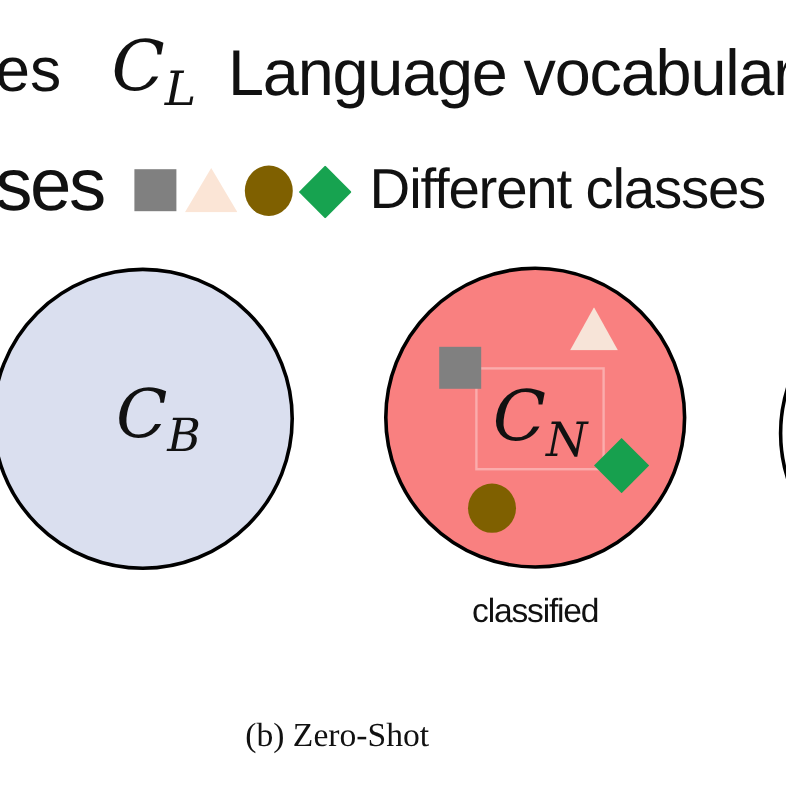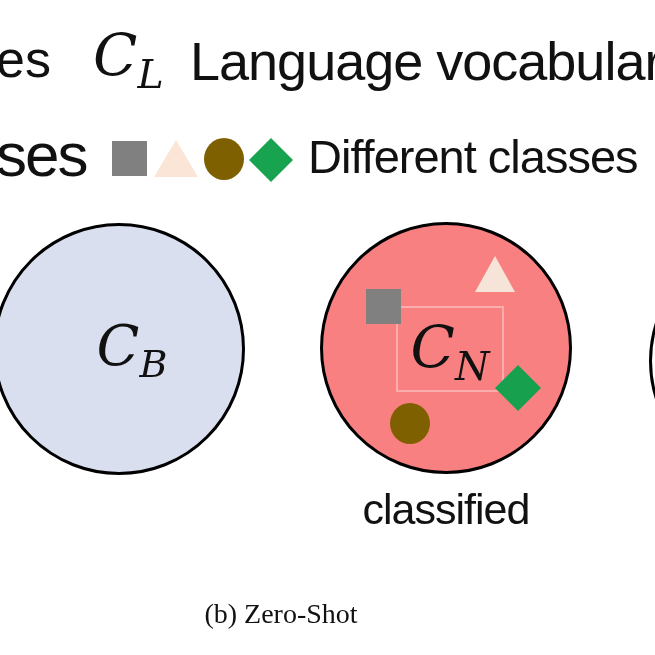--- a/index.html
+++ b/index.html
@@ -90,21 +90,21 @@
   .scatter-triangle { left: 152px; top: 31px;  width: 40px; height: 36px; z-index: 3;
                       clip-path: polygon(50% 0, 100% 100%, 0 100%); }
   .scatter-diamond  { left: 172px; top: 140px; width: 46px; height: 46px; z-index: 3;
                       clip-path: polygon(50% 0, 100% 50%, 50% 100%, 0 50%); }
   .scatter-circle   { left: 67px;  top: 178px; width: 40px; height: 41px; z-index: 3;
                       border-radius: 50%; }
 
   .classified-label {
     left: 320px; top: 489px; width: 252px;
     text-align: center;
-    font-size: 43px; line-height: 40px;
+    font-size: 28px; line-height: 40px;
     letter-spacing: -1px;
   }
 
   
   .caption {
     left: 0; top: 592px; width: 562px;
     text-align: center;
     font-family: "Liberation Serif", serif;
     font-size: 28px; line-height: 44px;
   }

